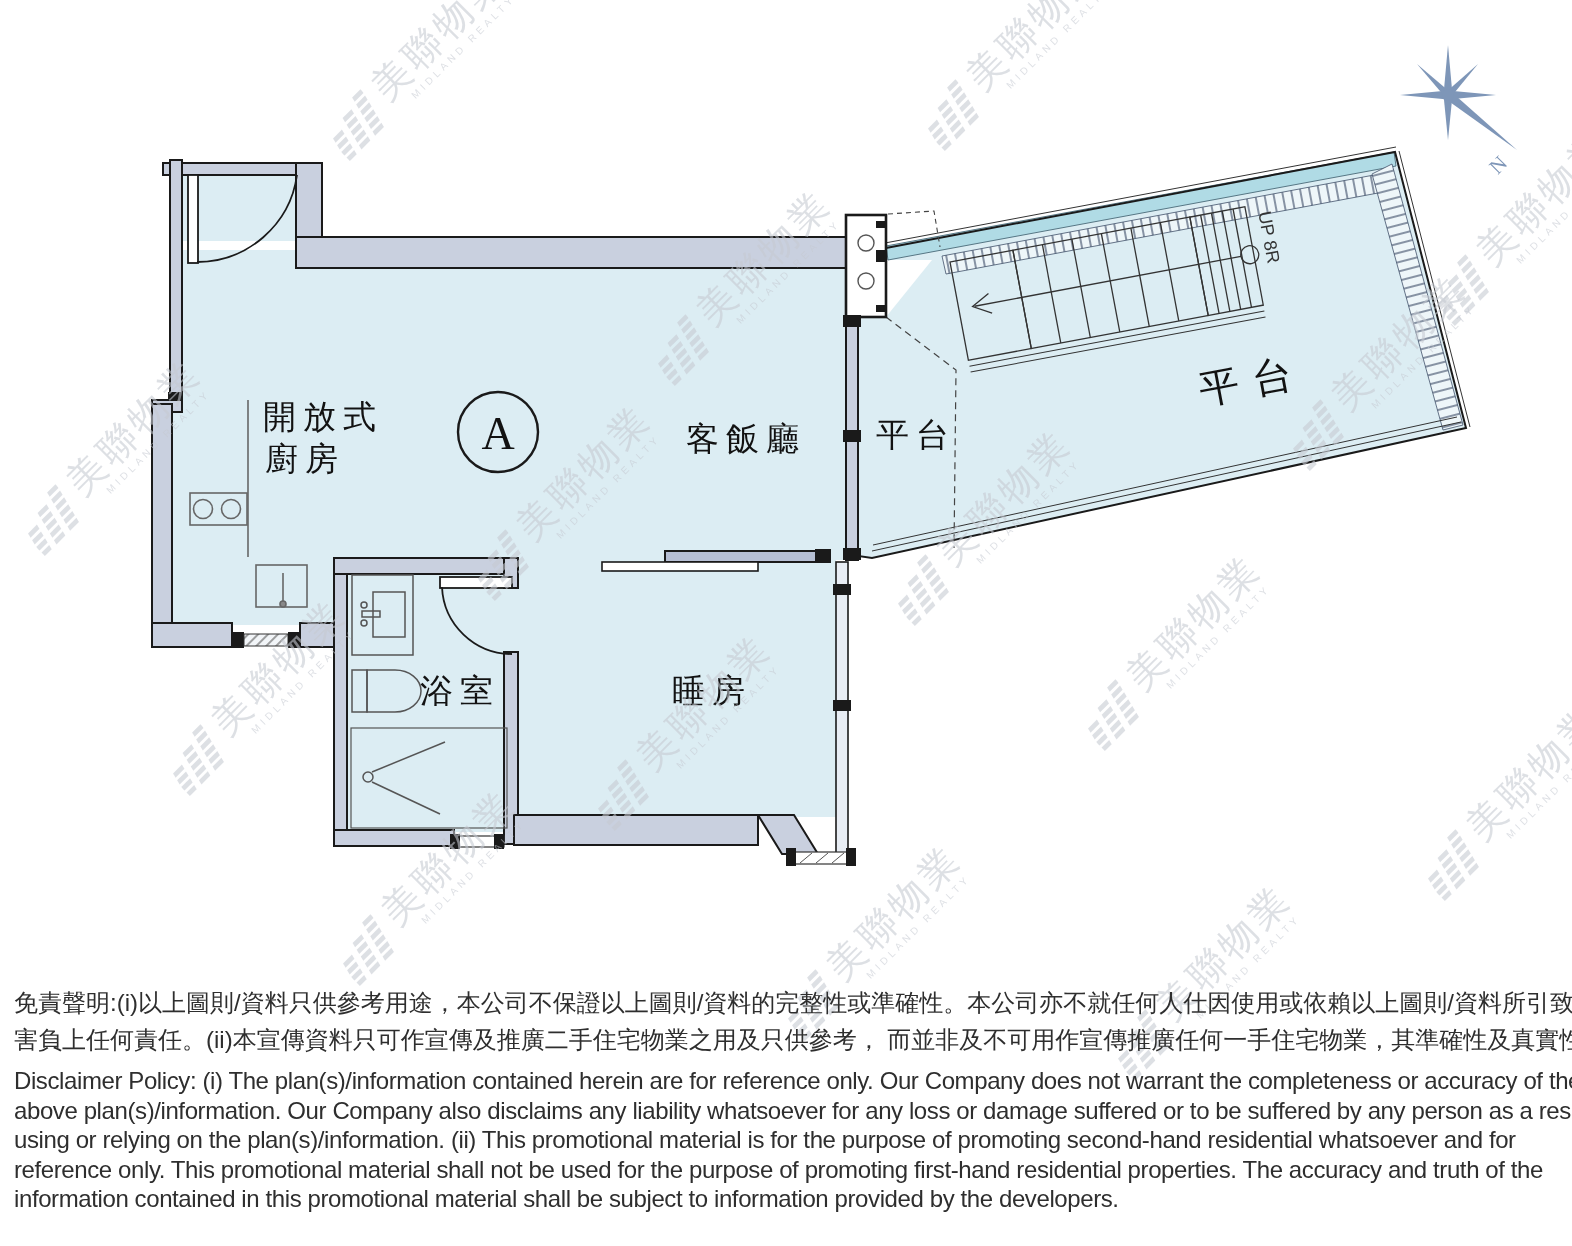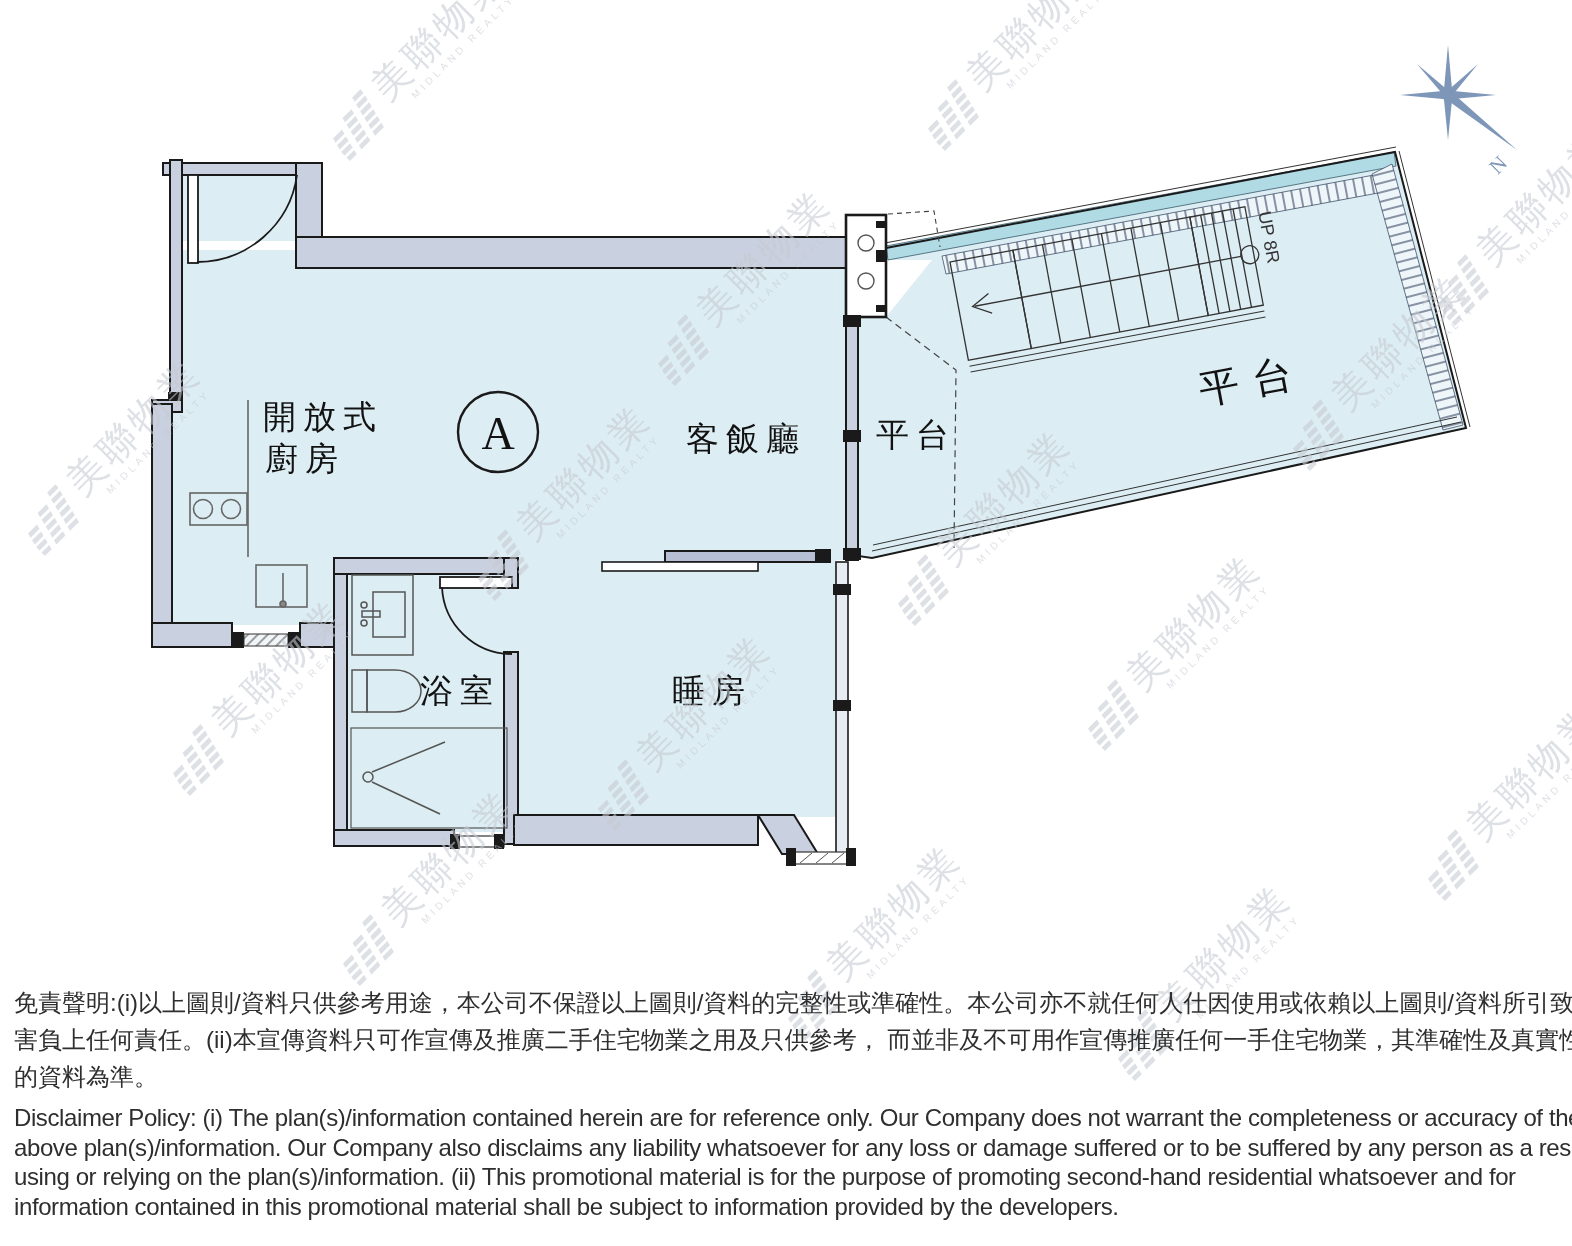--- a/index.html
+++ b/index.html
@@ -597,22 +597,22 @@
         <span class="wm-cjk">美聯物業</span>
         <span class="wm-en">MIDLAND REALTY</span>
       </div>
     </div>
   </div>
 
   <div id="disclaimer">
     <div class="zh-block">
       <div class="zh-line">免責聲明:(i)以上圖則/資料只供參考用途，本公司不保證以上圖則/資料的完整性或準確性。本公司亦不就任何人仕因使用或依賴以上圖則/資料所引致之任何損失或損</div>
       <div class="zh-line">害負上任何責任。(ii)本宣傳資料只可作宣傳及推廣二手住宅物業之用及只供參考， 而並非及不可用作宣傳推廣任何一手住宅物業，其準確性及真實性以樓盤發展商提供</div>
-      <div class="zh-line">的資料為準。</div>
     </div>
     <div class="en-block">
       <div class="en-line">Disclaimer Policy: (i) The plan(s)/information contained herein are for reference only. Our Company does not warrant the completeness or accuracy of the</div>
       <div class="en-line">above plan(s)/information. Our Company also disclaims any liability whatsoever for any loss or damage suffered or to be suffered by any person as a result of</div>
       <div class="en-line">using or relying on the plan(s)/information. (ii) This promotional material is for the purpose of promoting second-hand residential whatsoever and for</div>
+      <div class="en-line">reference only. This promotional material shall not be used for the purpose of promoting first-hand residential properties. The accuracy and truth of the</div>
       <div class="en-line">information contained in this promotional material shall be subject to information provided by the developers.</div>
     </div>
   </div>
 </div>
 
 </body></html>

